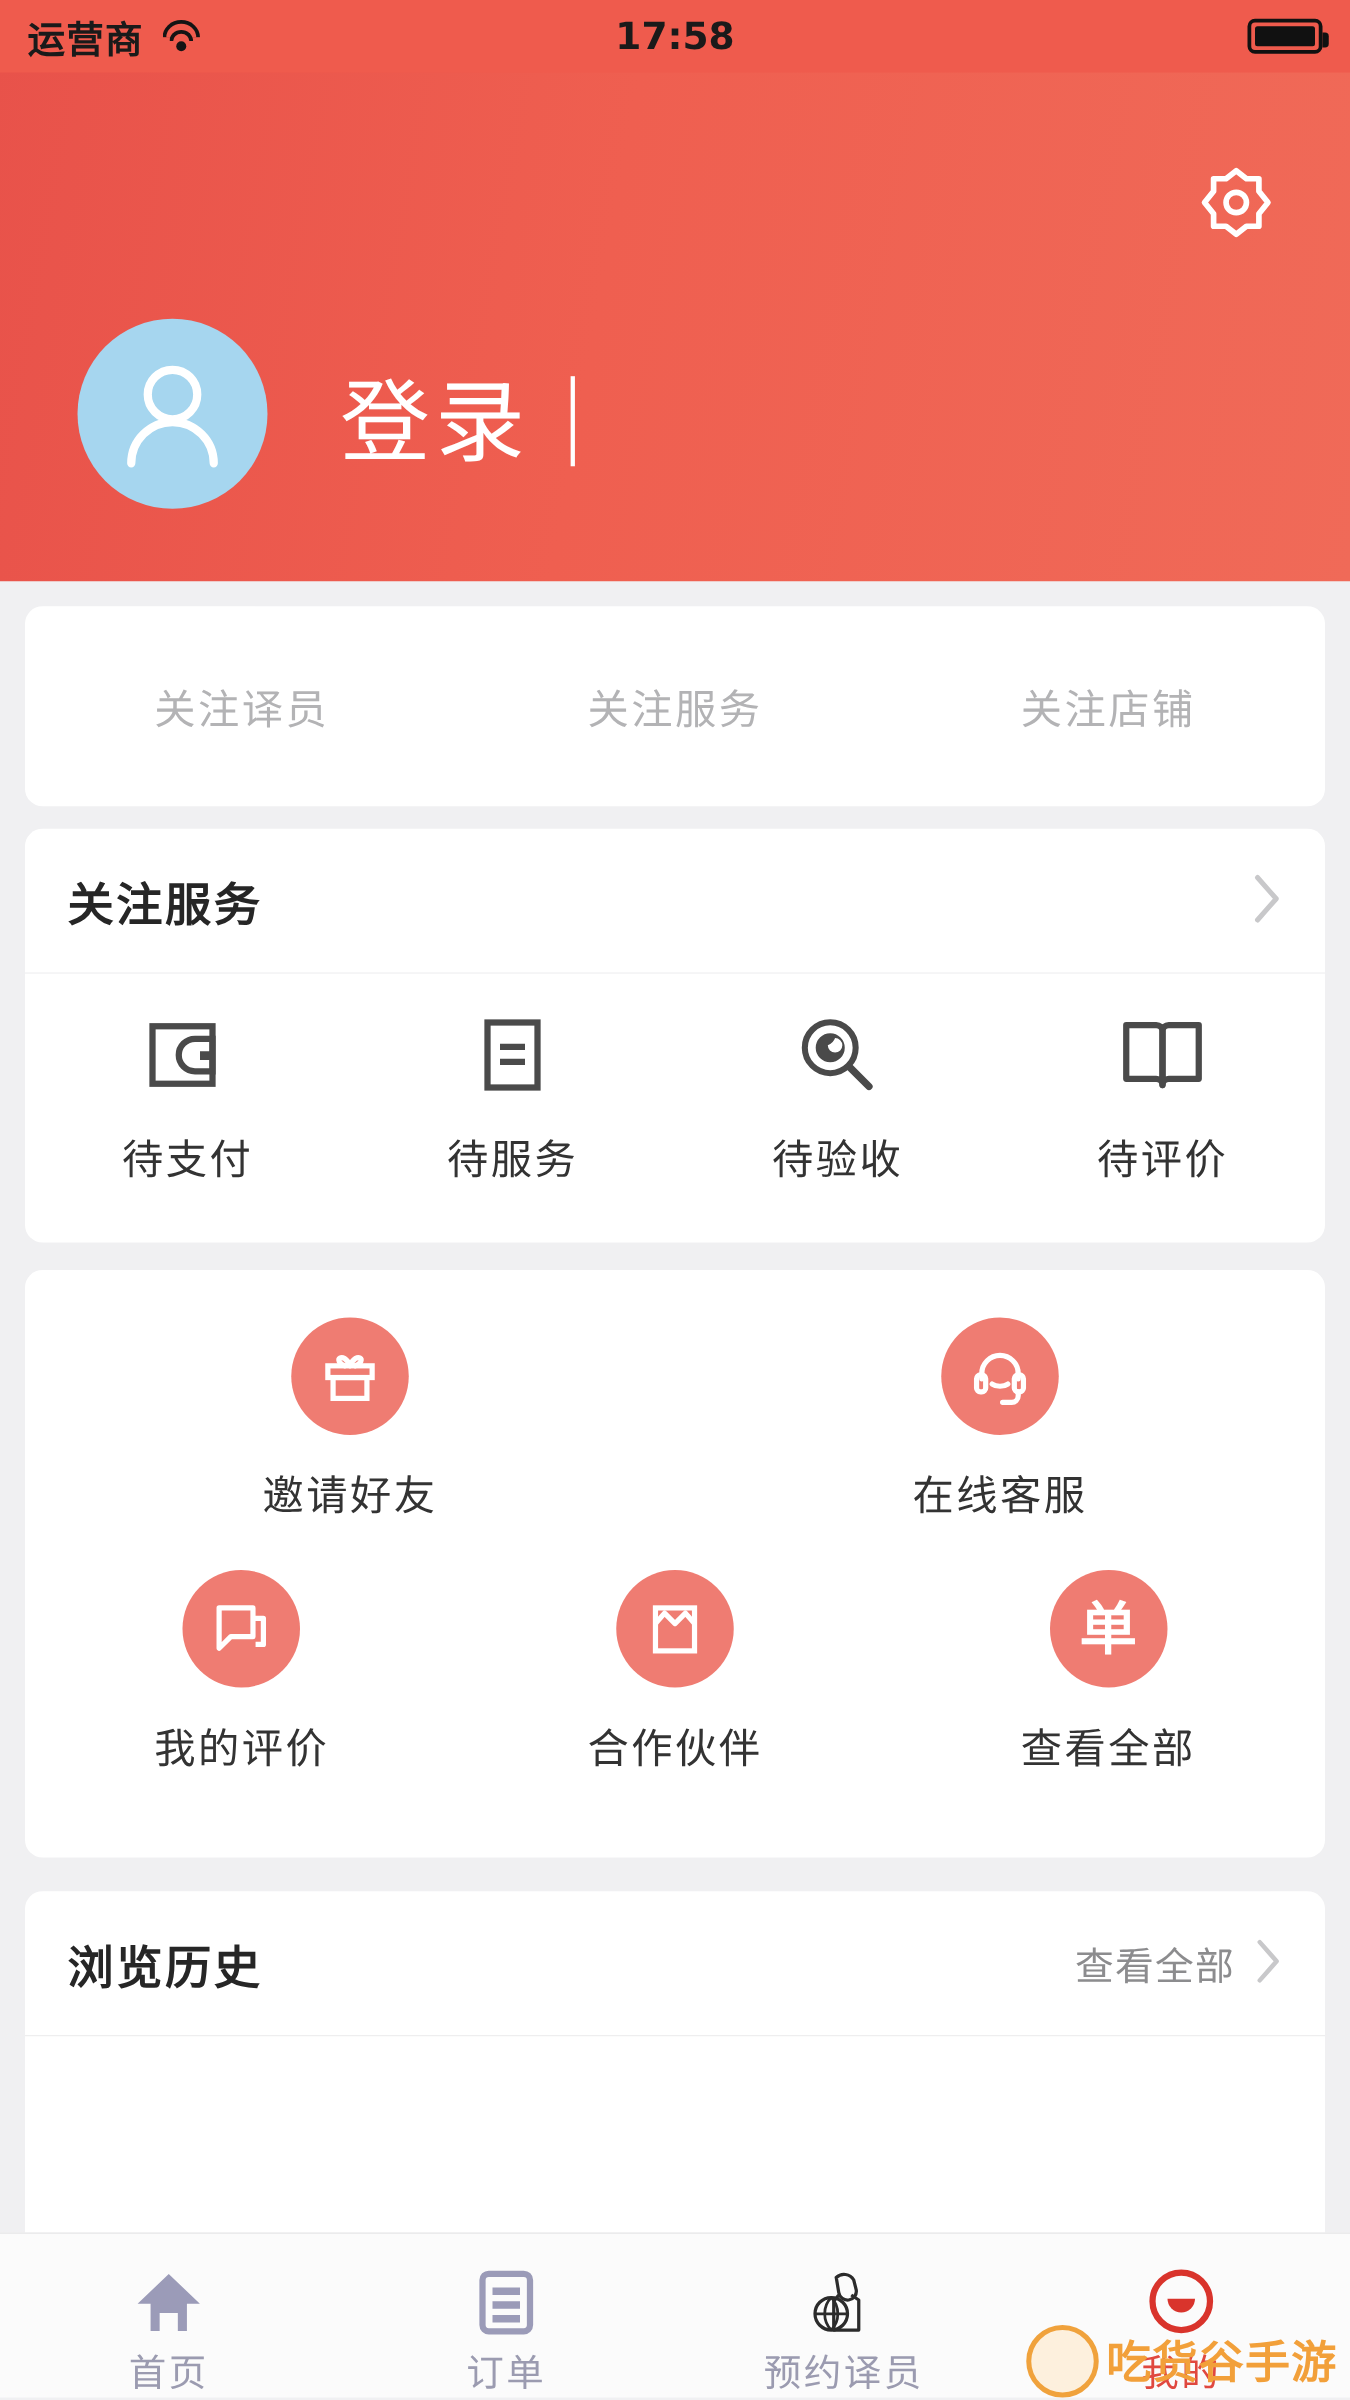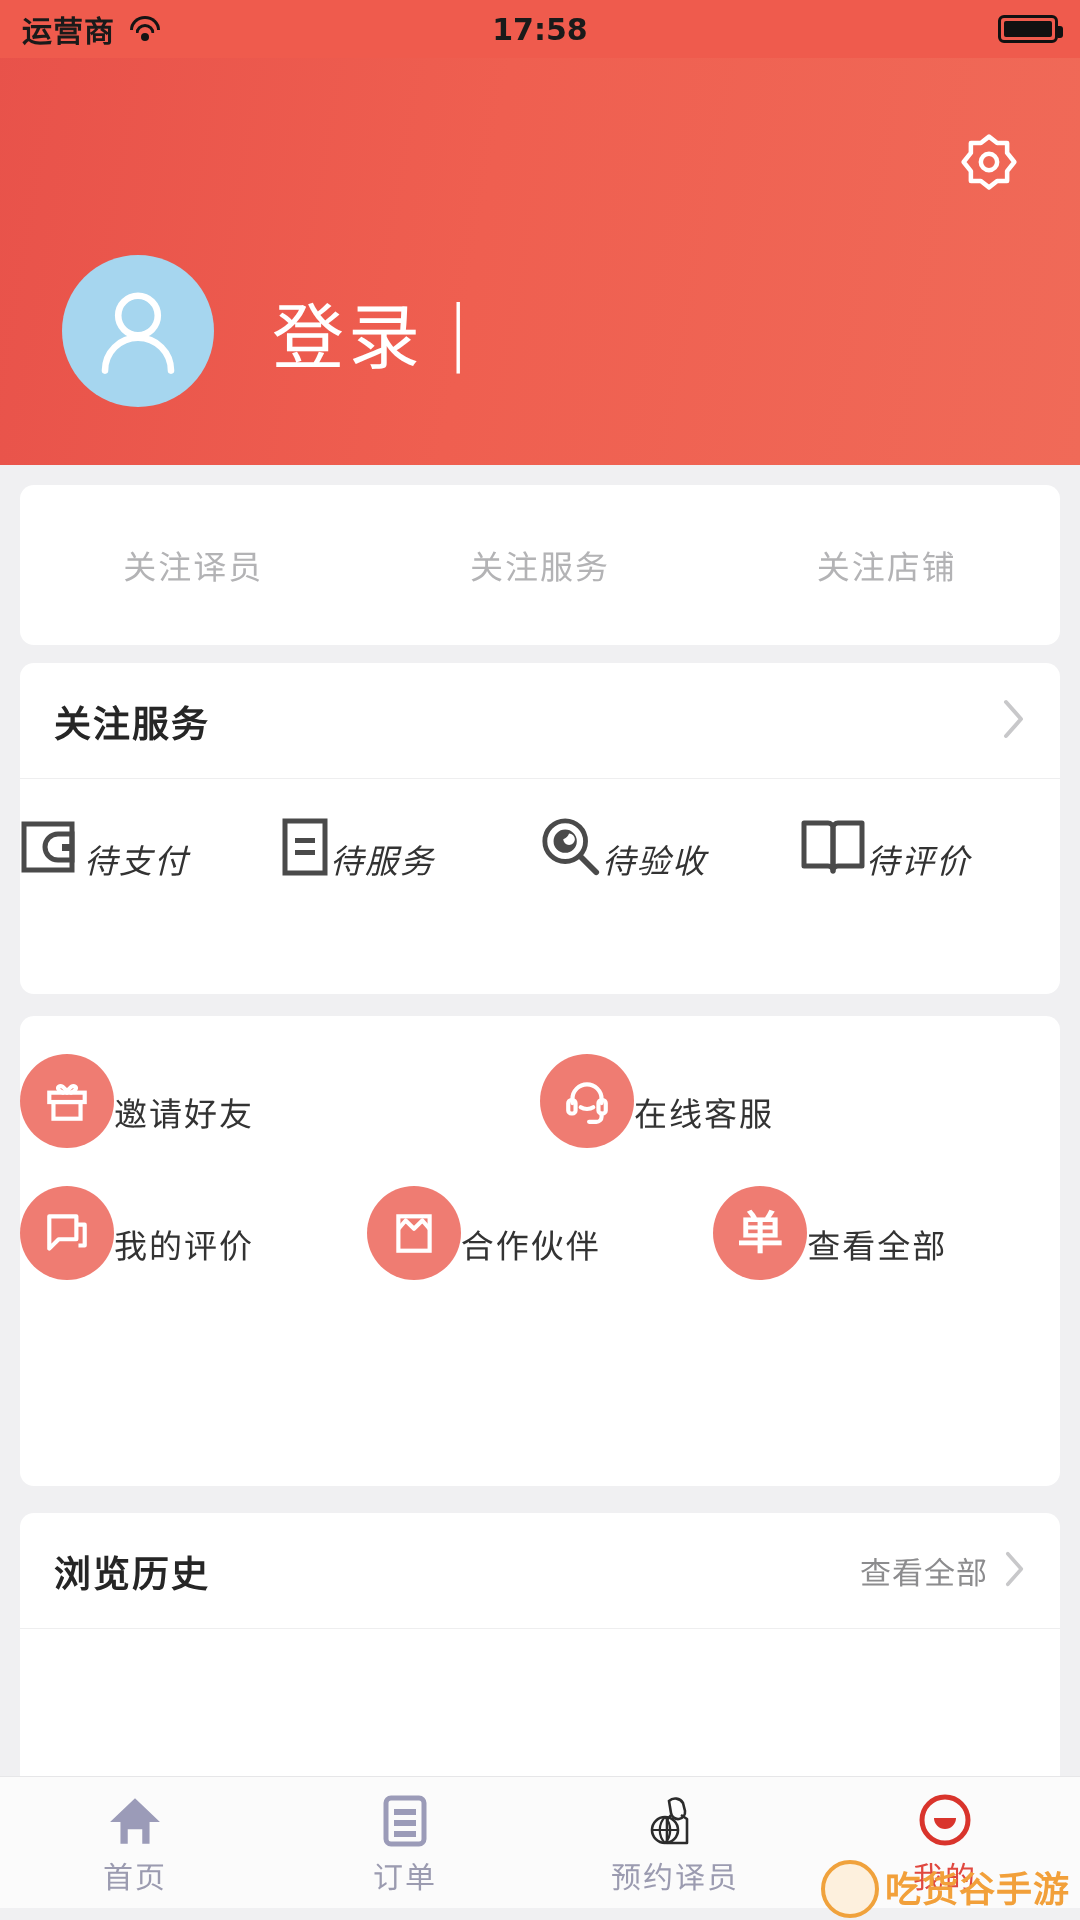--- a/index.html
+++ b/index.html
@@ -63,49 +63,49 @@
     height:116px; display:flex; align-items:center; padding:0 34px;
     border-bottom:1.5px solid #eeeeef;
   }
   .orders-title{ font-size:37px; color:#262626; font-weight:700; letter-spacing:2px; }
   .chev{ margin-left:auto; color:#c8c8ca; }
   .orders-grid{
     position:absolute; top:779px; left:20px; width:1040px; height:215px;
     background:#fff; border-radius:0 0 14px 14px;
     display:flex; align-items:flex-start; padding-top:32px;
   }
-  .order-item{ flex:1; display:flex; align-items:center;font-style:italic; }
+  .order-item{ flex:1; display:flex; flex-direction:column; align-items:center; }
   .order-icon{ height:66px; display:flex; align-items:center; justify-content:center; }
   .order-label{ margin-top:24px; font-size:33px; color:#333; letter-spacing:2px; }
 
   
   .card-services{ top:1016px; height:470px; padding:38px 0 20px; }
   .svc-row{ display:flex; }
-  .svc-item{ flex:1; display:flex; flex-direction:row; align-items:center; }
+  .svc-item{ flex:1; display:flex; flex-direction:column; align-items:center; }
   .svc-circle{
     width:94px; height:94px; border-radius:50%; background:#ef7c72;
     display:flex; align-items:center; justify-content:center;
   }
   .svc-label{ margin-top:22px; font-size:33px; color:#333; letter-spacing:2px; }
   .svc-row + .svc-row{ margin-top:38px; }
 
   
   .card-history{ top:1513px; height:350px; }
   .hist-head{
     height:116px; display:flex; align-items:center; padding:0 34px;
     border-bottom:1.5px solid #eeeeef;
   }
   .hist-title{ font-size:37px; color:#262626; font-weight:700; letter-spacing:2px; }
   .hist-more{ margin-left:auto; font-size:31px; color:#8c8c8e; letter-spacing:1px; }
 
   
   .tabbar{
-    position:absolute; bottom:12px; left:0; width:1080px; height:132px;
+    position:absolute; bottom:2px; left:0; width:1080px; height:132px;
     background:#fbfbfb; border-top:1.5px solid #e6e6e8;
-    display:flex; align-items:center;
+    display:flex; align-items:flex-end;
   }
   .tab{ flex:1; display:flex; flex-direction:column; align-items:center; gap:6px; }
   .tab-ico{ height:58px; display:flex; align-items:flex-end; justify-content:center; }
   .tab-label{ font-size:30px; color:#9b9bb0; letter-spacing:2px; }
   .tab.active .tab-label{ color:#e0483f; }
 
   
   .watermark{
     position:absolute; right:10px; bottom:2px; display:flex; align-items:flex-start; gap:6px;
     pointer-events:none;

